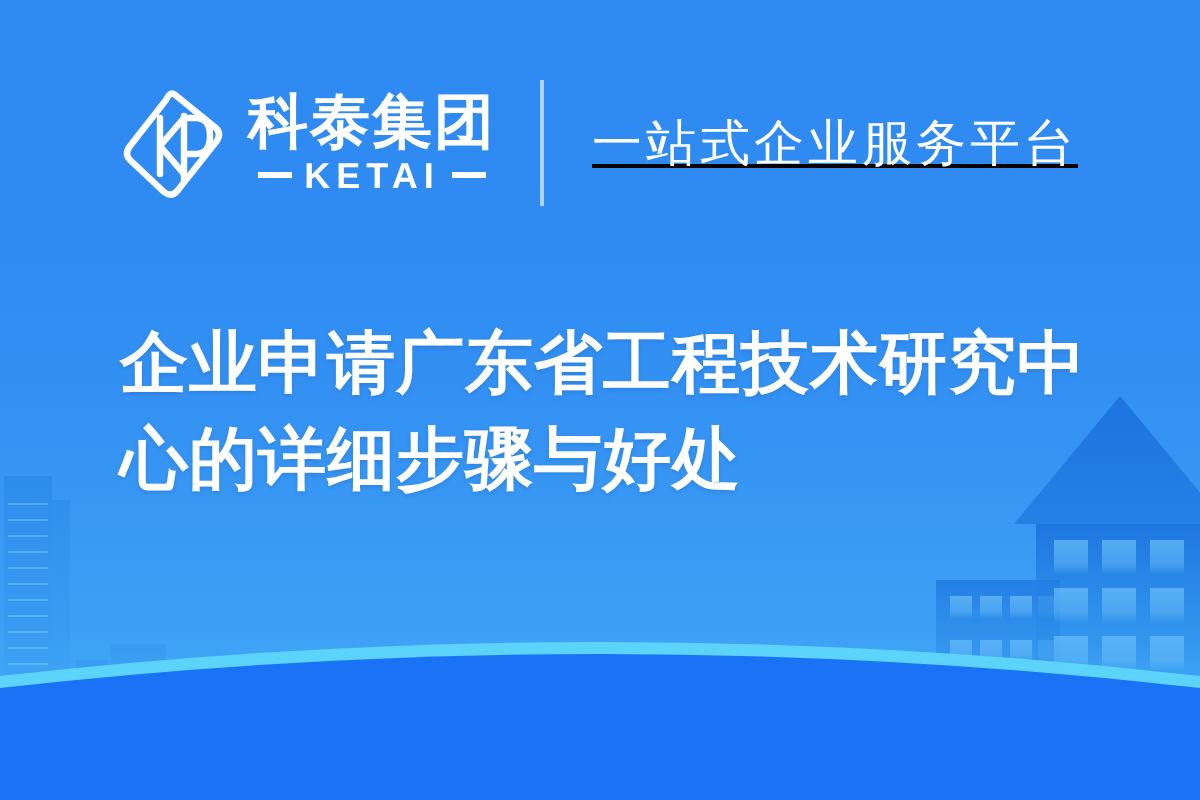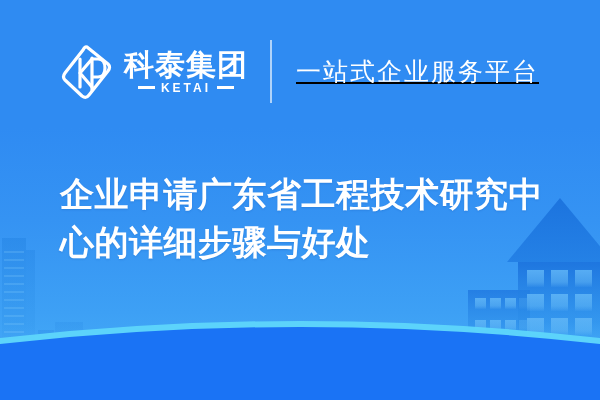--- a/index.html
+++ b/index.html
@@ -71,21 +71,21 @@
     gap:6px;
     width:100%;
     justify-content:center;
   }
   .logo-dash {
     display:block;
     width:17px; height:3px;
     background:#ffffff;
   }
   .logo-en {
-    font-size:12px;
+    font-size:18px;
     font-weight:bold;
     color:#ffffff;
     letter-spacing:3px;
     line-height:1;
   }
 
   .divider {
     width:2px;
     height:63px;
     background:rgba(255,255,255,0.62);
@@ -114,21 +114,20 @@
     position:absolute;
     left:60px; top:158px;
     width:500px;
     font-size:34px;
     font-weight:bold;
     color:#ffffff;
     line-height:1.42;
     letter-spacing:0.5px;
     font-family:"DejaVu Sans", sans-serif;
     text-shadow:0 1px 2px rgba(0,60,150,0.18);
-    margin-top:12px;
   }
 </style>
 </head>
 <body>
 
 <div id="banner">
 
   <svg class="skyline" viewBox="0 0 600 400" preserveAspectRatio="none">
     <defs>
       <linearGradient id="bldFadeL" x1="0" y1="0" x2="0" y2="1">

